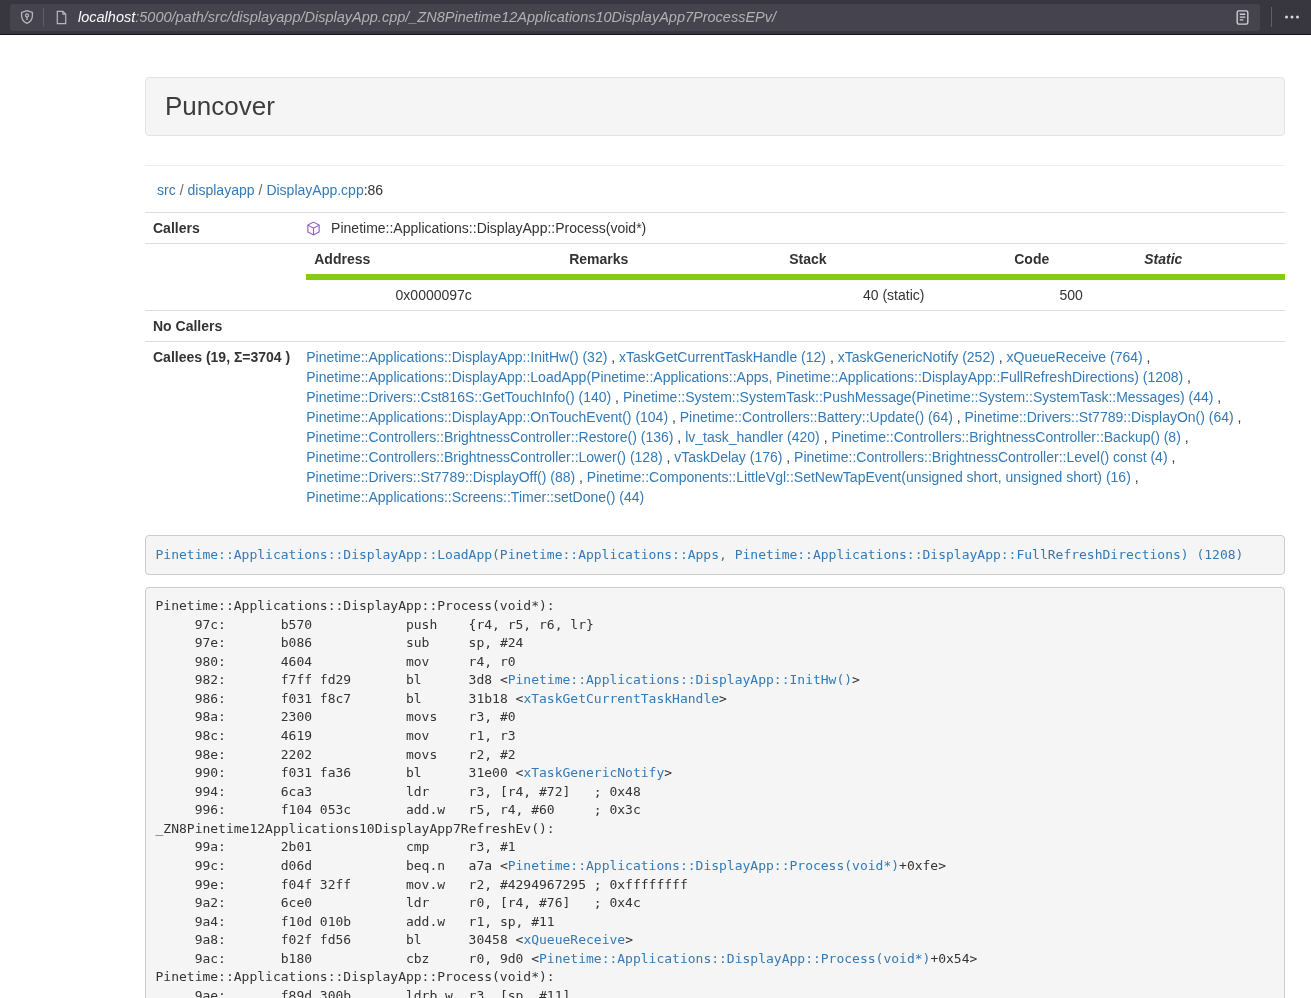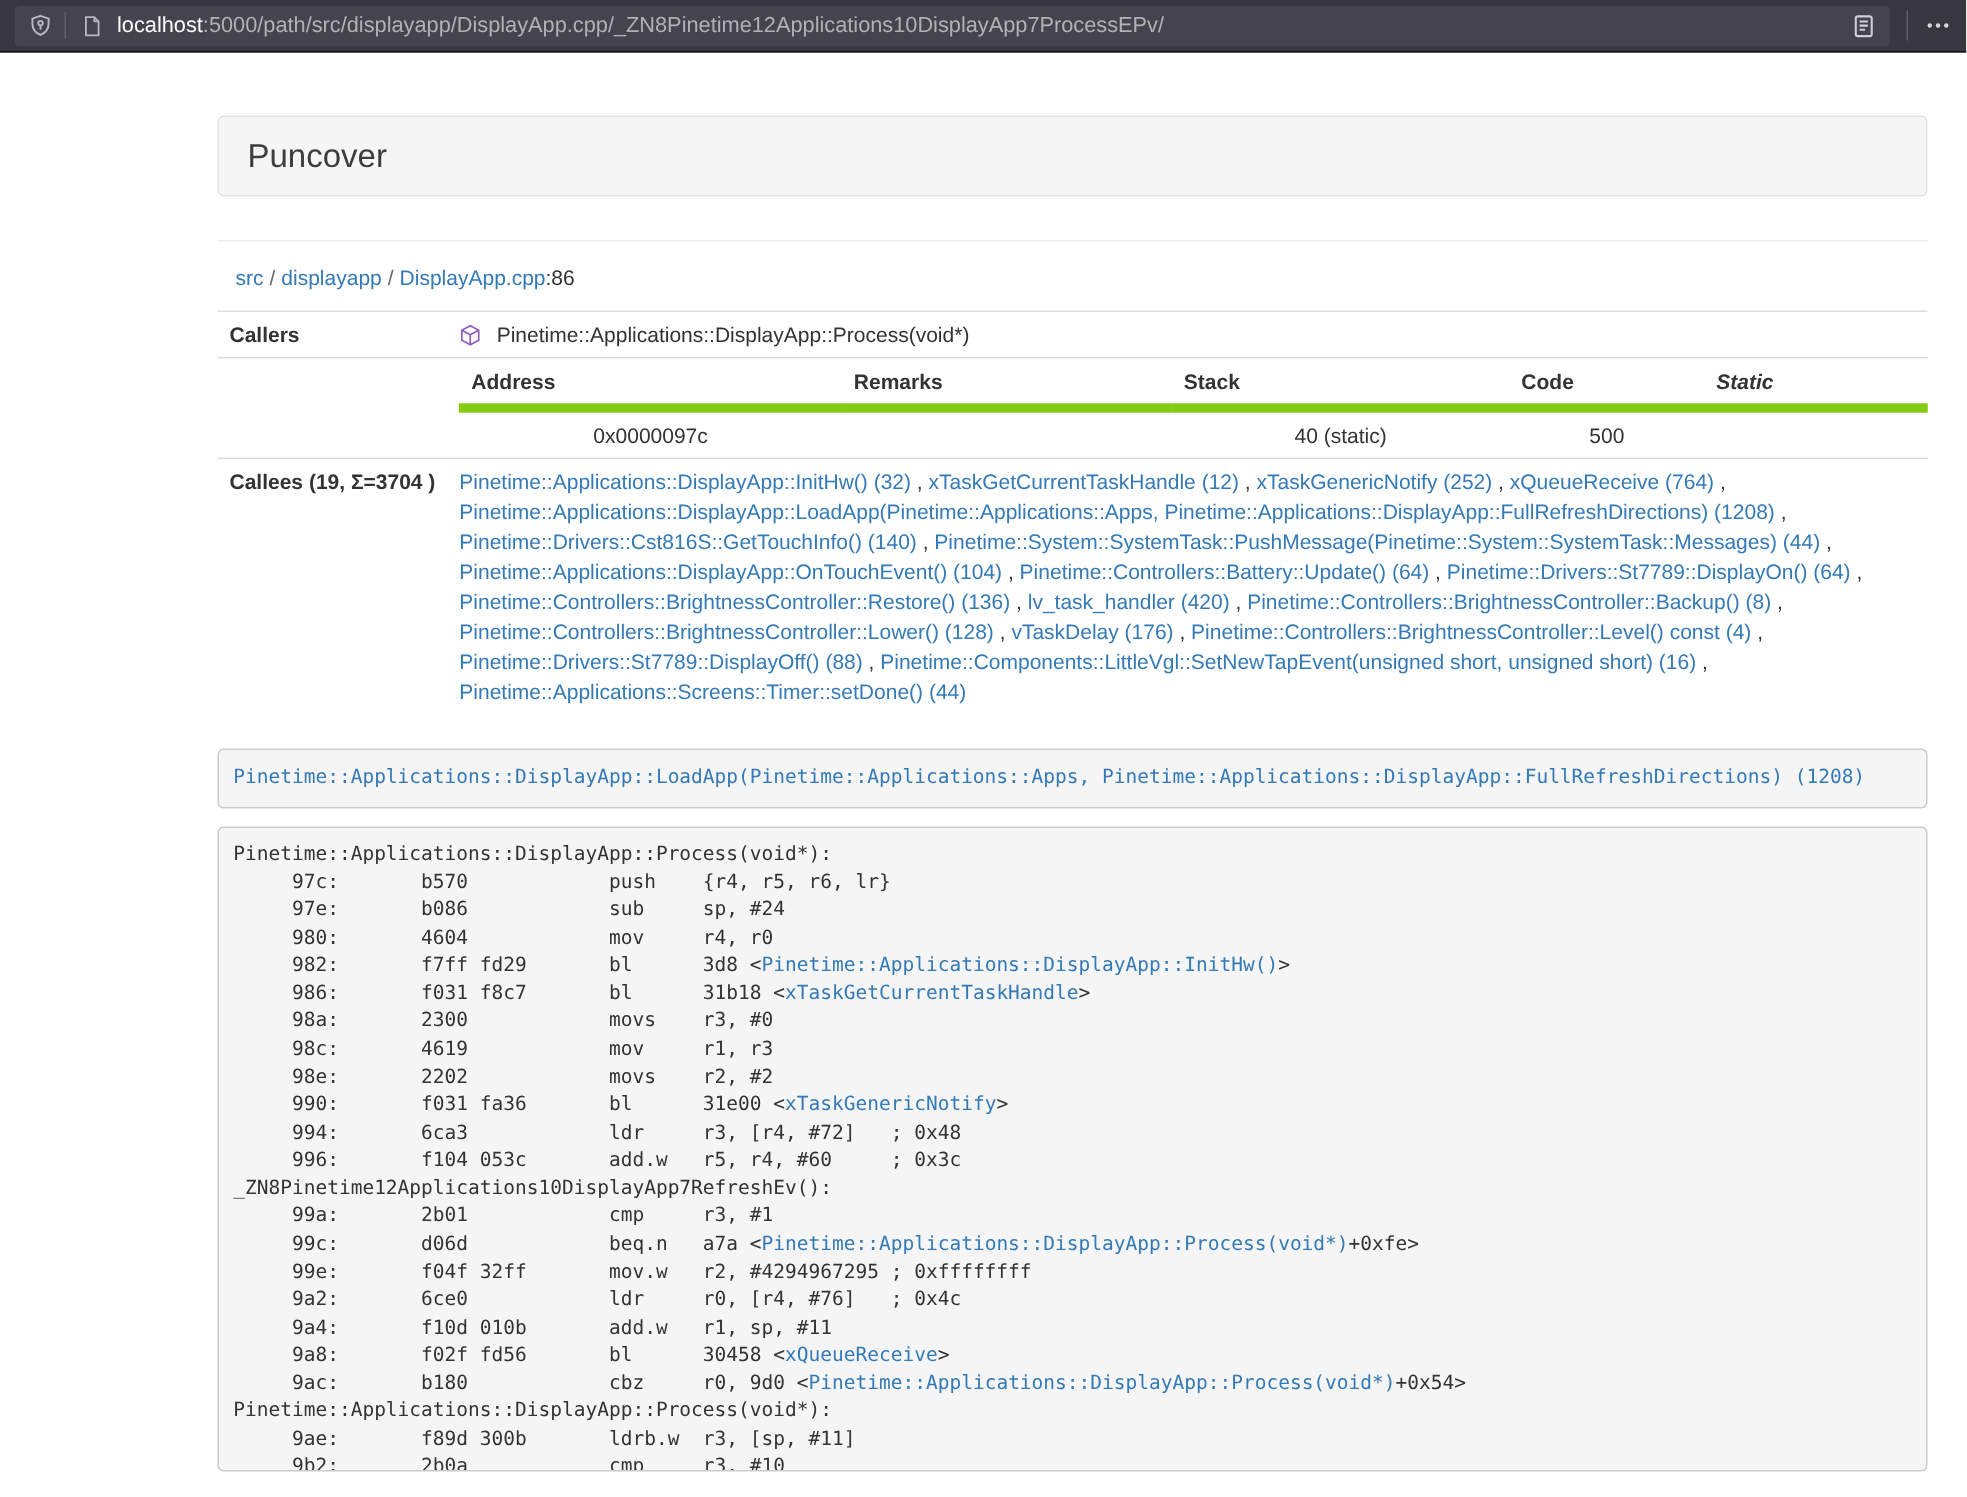--- a/index.html
+++ b/index.html
@@ -7,28 +7,28 @@
   body { font-family:"Liberation Sans", sans-serif; background:#ffffff; }
   .page { width:1311px; height:998px; overflow:hidden; background:#ffffff; }
 
   
   .chrome { height:35px; background:#38373f; border-bottom:1px solid #141319;
             display:flex; align-items:center; padding:0 10px; }
   .urlbar { flex:1; height:27px; background:#45444e; border-radius:3px;
             display:flex; align-items:center; padding:0 9px; min-width:0; }
   .icon { display:inline-flex; align-items:center; flex:0 0 auto; }
   .vdiv { width:1px; height:18px; background:#5f5e69; margin:0 10px 0 8px; flex:0 0 auto; }
-  .url-text { font-size:14.5px; color:#b1b1b3; white-space:nowrap; overflow:hidden; flex:1 1 auto; }
+  .url-text { font-size:14.5px; color:#b1b1b3; white-space:nowrap; overflow:hidden; flex:1 1 auto;font-style:italic; }
   .url-text .host { color:#fbfbfe; }
   .chrome-div2 { width:1px; height:20px; background:#5f5e69; margin:0 11px; flex:0 0 auto; }
 
   
   .container { margin:42px 26px 0 145px; width:1140px; color:#333; font-size:14px; }
   .well { background:#f5f5f5; border:1px solid #e3e3e3; border-radius:4px;
-          padding:13px 19px; font-size:22px; color:#3d3d3d; }
+          padding:13px 19px; font-size:26px; color:#3d3d3d; }
   hr.rule { border:0; border-top:1px solid #eeeeee; margin:29px 0 14px; }
   a { color:#337ab7; text-decoration:none; cursor:pointer; }
   .breadcrumb { margin:0 12px 12px; line-height:20px; }
   .breadcrumb .sep { color:#666; margin:0 4px; }
   .breadcrumb .suffix { color:#333; }
 
   table.main { width:100%; border-collapse:collapse; }
   table.main > tbody > tr > th,
   table.main > tbody > tr > td { padding:5px 8px; text-align:left; vertical-align:top;
                                  border-top:1px solid #dddddd; line-height:20px; }
@@ -137,20 +137,24 @@
                   <td></td>
                   <td>40 (static)</td>
                   <td>500</td>
                   <td></td>
                 </tr>
               </tbody>
             </table>
           </td>
         </tr>
         <tr>
+          <th class="rowlabel">No Callers</th>
+          <td></td>
+        </tr>
+        <tr>
           <th class="rowlabel">Callees (19, Σ=3704 )</th>
           <td id="callees-cell"><a href="#">Pinetime::Applications::DisplayApp::InitHw() (32)</a> , <a href="#">xTaskGetCurrentTaskHandle (12)</a> , <a href="#">xTaskGenericNotify (252)</a> , <a href="#">xQueueReceive (764)</a> , <a href="#">Pinetime::Applications::DisplayApp::LoadApp(Pinetime::Applications::Apps, Pinetime::Applications::DisplayApp::FullRefreshDirections) (1208)</a> , <a href="#">Pinetime::Drivers::Cst816S::GetTouchInfo() (140)</a> , <a href="#">Pinetime::System::SystemTask::PushMessage(Pinetime::System::SystemTask::Messages) (44)</a> , <a href="#">Pinetime::Applications::DisplayApp::OnTouchEvent() (104)</a> , <a href="#">Pinetime::Controllers::Battery::Update() (64)</a> , <a href="#">Pinetime::Drivers::St7789::DisplayOn() (64)</a> , <a href="#">Pinetime::Controllers::BrightnessController::Restore() (136)</a> , <a href="#">lv_task_handler (420)</a> , <a href="#">Pinetime::Controllers::BrightnessController::Backup() (8)</a> , <a href="#">Pinetime::Controllers::BrightnessController::Lower() (128)</a> , <a href="#">vTaskDelay (176)</a> , <a href="#">Pinetime::Controllers::BrightnessController::Level() const (4)</a> , <a href="#">Pinetime::Drivers::St7789::DisplayOff() (88)</a> , <a href="#">Pinetime::Components::LittleVgl::SetNewTapEvent(unsigned short, unsigned short) (16)</a> , <a href="#">Pinetime::Applications::Screens::Timer::setDone() (44)</a></td>
         </tr>
       </tbody>
     </table>
 
     <pre class="symbol-pre"><a href="#">Pinetime::Applications::DisplayApp::LoadApp(Pinetime::Applications::Apps, Pinetime::Applications::DisplayApp::FullRefreshDirections) (1208)</a></pre>
 
     <pre class="disasm-pre" id="disasm-code">Pinetime::Applications::DisplayApp::Process(void*):
      97c:	b570      	push	{r4, r5, r6, lr}

